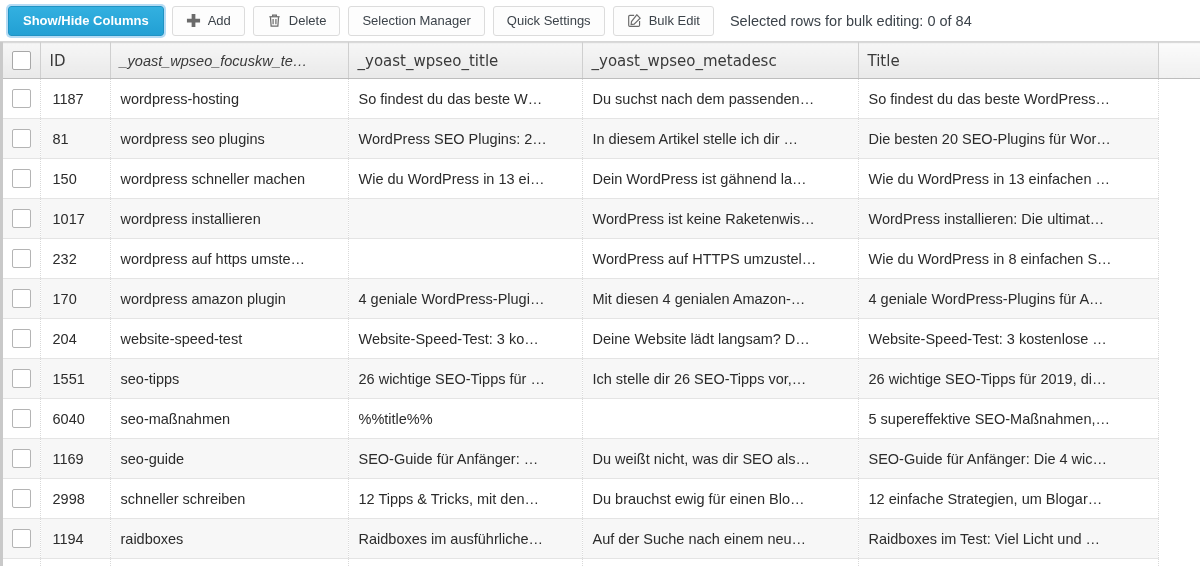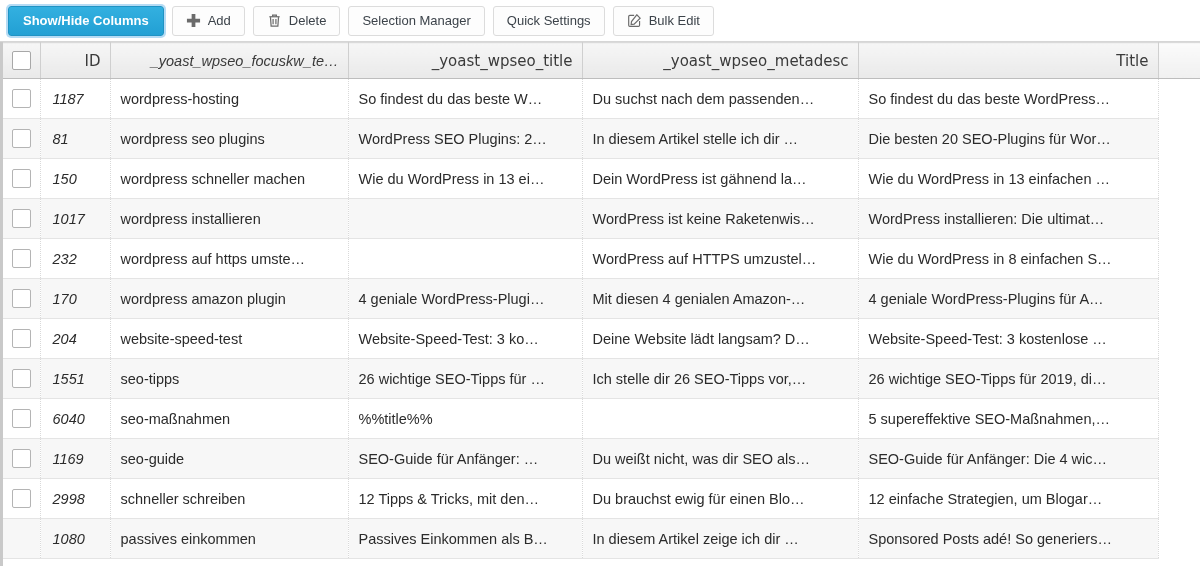--- a/index.html
+++ b/index.html
@@ -82,21 +82,21 @@
   table.grid col.c-md    { width: 276px; }
   table.grid col.c-title { width: 300px; }
   table.grid col.c-end   { width: 42px; }
 
   thead th {
     height: 36px;
     background: linear-gradient(#f6f6f6, #e9e9e9);
     border-right: 1px solid #cfcfcf;
     border-bottom: 1px solid #bdbdbd;
     border-top: 1px solid #dadada;
-    text-align: right;
+    text-align: left;
     font-weight: 400;
     font-size: 15px;
     color: #3a3a3a;
     padding: 0 9px;
     overflow: hidden;
     text-overflow: ellipsis;
     white-space: nowrap;
   }
   thead th.hdr-italic {
     font-family: Liberation Sans, sans-serif;
@@ -116,21 +116,21 @@
     padding: 0 10px;
     overflow: hidden;
     text-overflow: ellipsis;
     white-space: nowrap;
     vertical-align: middle;
   }
   tbody td.td-chk { padding: 0; text-align: center; border-right: 1px dotted #d9d9d9; }
   tbody td.td-end { border-right: none; border-bottom: none; background: #ffffff; }
   tbody tr:nth-child(even) td { background: #f7f7f7; }
   tbody tr:nth-child(even) td.td-end { background: #ffffff; }
-  tbody td.c-id-cell { padding-left: 12px; font-style: italic; }
+  tbody td.c-id-cell { padding-left: 12px; }
 
   .cbx {
     display: inline-block;
     width: 19px; height: 19px;
     border: 1px solid #b4b4b4;
     background: #ffffff;
     border-radius: 2px;
     vertical-align: middle;
     cursor: pointer;
   }
@@ -177,20 +177,21 @@
   <button class="tb-btn">
     <span class="ico">
       <svg viewBox="0 0 16 16" fill="none" stroke="#6b6b6b" stroke-width="1.25">
         <path d="M13.4 8.6V13a1.2 1.2 0 0 1-1.2 1.2H3A1.2 1.2 0 0 1 1.8 13V3.8A1.2 1.2 0 0 1 3 2.6h4.6"></path>
         <path d="M10.4 1.9 14 5.5 7.6 11.9 4.4 12.3l0.4-3.2z" fill="none"></path>
       </svg>
     </span>
     <span>Bulk Edit</span>
   </button>
 
+  <span class="tb-status">Selected rows for bulk editing:  0 of 84</span>
 </div>
 
 <div class="grid-wrap">
   <table class="grid">
     <colgroup>
       <col class="c-chk">
         <col class="c-id">
         <col class="c-kw">
       <col class="c-ttl">
         <col class="c-md">
@@ -304,20 +305,29 @@
         <tr>
           <td class="td-chk"><span class="cbx"></span></td>
           <td class="c-id-cell">2998</td>
           <td>schneller schreiben</td>
           <td>12 Tipps &amp; Tricks, mit den…</td>
           <td>Du brauchst ewig für einen Blo…</td>
           <td>12 einfache Strategien, um Blogar…</td>
           <td class="td-end"></td>
         </tr>
         <tr>
+          <td class="td-chk"><span class="cbx"></span></td>
+          <td class="c-id-cell">1194</td>
+          <td>raidboxes</td>
+          <td>Raidboxes im ausführliche…</td>
+          <td>Auf der Suche nach einem neu…</td>
+          <td>Raidboxes im Test: Viel Licht und …</td>
+          <td class="td-end"></td>
+        </tr>
+        <tr>
           <td class="td-chk"></td>
           <td class="c-id-cell">1080</td>
           <td>passives einkommen</td>
           <td>Passives Einkommen als B…</td>
           <td>In diesem Artikel zeige ich dir …</td>
           <td>Sponsored Posts adé! So generiers…</td>
           <td class="td-end"></td>
         </tr>
       </tbody>
   </table>

